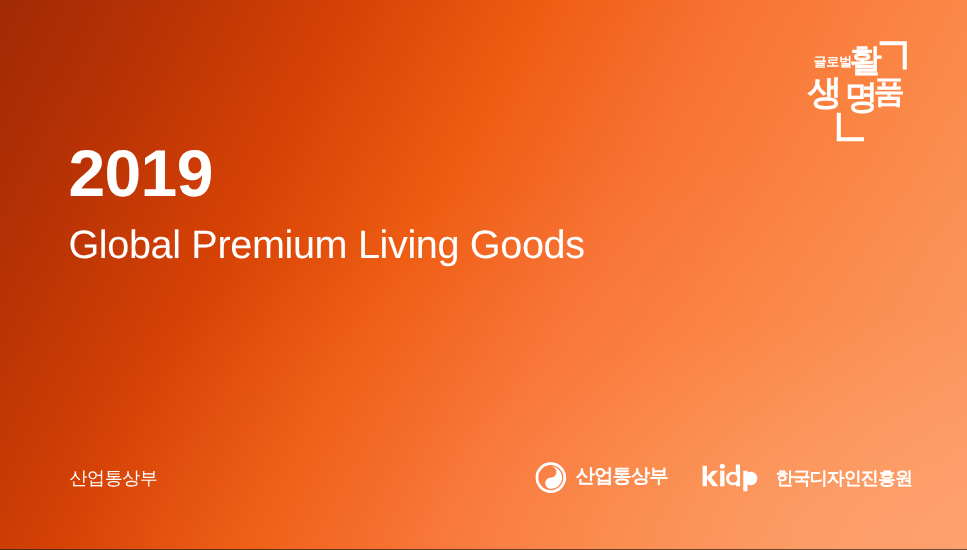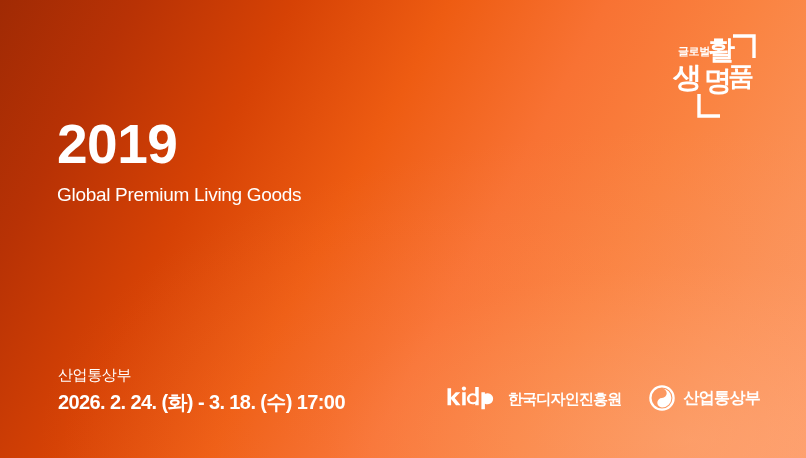--- a/index.html
+++ b/index.html
@@ -70,21 +70,21 @@
   .title-ko {
     font-size: 54px;
     font-weight: 700;
     line-height: 1.16;
     letter-spacing: -1.6px;
     margin: 3px 0 0 0;
     color: #ffffff;
     white-space: nowrap;
   }
   .title-en {
-    font-size: 19px;
+    font-size: 33px;
     font-weight: 400;
     line-height: 1.2;
     letter-spacing: -0.3px;
     margin: 12px 0 0 0;
     color: #ffffff;
     white-space: nowrap;
   }
 
   
   .footer-left {
@@ -163,44 +163,43 @@
     </svg>
   </div>
 
   <div class="headline-block">
     <div class="year">2019</div>
     <div class="title-en">Global Premium Living Goods</div>
   </div>
 
   <div class="footer-left">
     <div class="period-label">산업통상부</div>
-    <div class="period-value">2026. 2. 24. (화) - 3. 18. (수) 17:00</div>
   </div>
 
   <div class="footer-right">
-
-    <div class="org">
-      <svg class="kidp-wordmark" width="54" height="24" viewBox="0 0 54 24" xmlns="http://www.w3.org/2000/svg" aria-hidden="true">
-
-        <path d="M1.5 2.2 h3.6 v9.0 l4.7 -5.0 h4.5 l-5.6 5.7 l5.9 7.4 h-4.6 l-4.9 -6.4 v6.4 h-3.6 z" fill="#ffffff"></path>
-
-        <rect x="16.2" y="6.2" width="3.5" height="13.1" fill="#ffffff"></rect>
-        <circle cx="17.95" cy="2.6" r="2.1" fill="#ffffff"></circle>
-
-        <path d="M29.2 1.0 h3.5 v18.3 h-3.5 v-1.6 a5.6 5.6 0 1 1 0 -9.9 z
-                 M27.0 9.3 a3.5 3.5 0 1 0 0 7.0 a3.5 3.5 0 0 0 0 -7.0 z" fill="#ffffff"></path>
-
-        <path d="M35.4 6.2 h3.5 v1.6 a5.6 5.6 0 1 1 0 9.9 v5.6 h-3.5 z
-                 M41.3 9.3 a3.5 3.5 0 1 1 0 7.0 a3.5 3.5 0 0 1 0 -7.0 z" fill="#ffffff"></path>
-      </svg>
-      <span class="org-name kidp-name">한국디자인진흥원</span>
-    </div>
 
     <div class="org">
       <svg class="org-mark" width="26" height="26" viewBox="0 0 26 26" xmlns="http://www.w3.org/2000/svg" aria-hidden="true">
         <circle cx="13" cy="13" r="11.6" fill="none" stroke="#ffffff" stroke-width="2.3"></circle>
         <path d="M13 3.6 a4.7 4.7 0 0 1 0 9.4 a4.7 4.7 0 0 0 0 9.4 a9.4 9.4 0 0 0 0 -18.8 z" fill="#ffffff"></path>
       </svg>
       <span class="org-name">산업통상부</span>
     </div>
 
+    <div class="org">
+      <svg class="kidp-wordmark" width="54" height="24" viewBox="0 0 54 24" xmlns="http://www.w3.org/2000/svg" aria-hidden="true">
+
+        <path d="M1.5 2.2 h3.6 v9.0 l4.7 -5.0 h4.5 l-5.6 5.7 l5.9 7.4 h-4.6 l-4.9 -6.4 v6.4 h-3.6 z" fill="#ffffff"></path>
+
+        <rect x="16.2" y="6.2" width="3.5" height="13.1" fill="#ffffff"></rect>
+        <circle cx="17.95" cy="2.6" r="2.1" fill="#ffffff"></circle>
+
+        <path d="M29.2 1.0 h3.5 v18.3 h-3.5 v-1.6 a5.6 5.6 0 1 1 0 -9.9 z
+                 M27.0 9.3 a3.5 3.5 0 1 0 0 7.0 a3.5 3.5 0 0 0 0 -7.0 z" fill="#ffffff"></path>
+
+        <path d="M35.4 6.2 h3.5 v1.6 a5.6 5.6 0 1 1 0 9.9 v5.6 h-3.5 z
+                 M41.3 9.3 a3.5 3.5 0 1 1 0 7.0 a3.5 3.5 0 0 1 0 -7.0 z" fill="#ffffff"></path>
+      </svg>
+      <span class="org-name kidp-name">한국디자인진흥원</span>
+    </div>
+
   </div>
 </div>
 
 </body></html>

